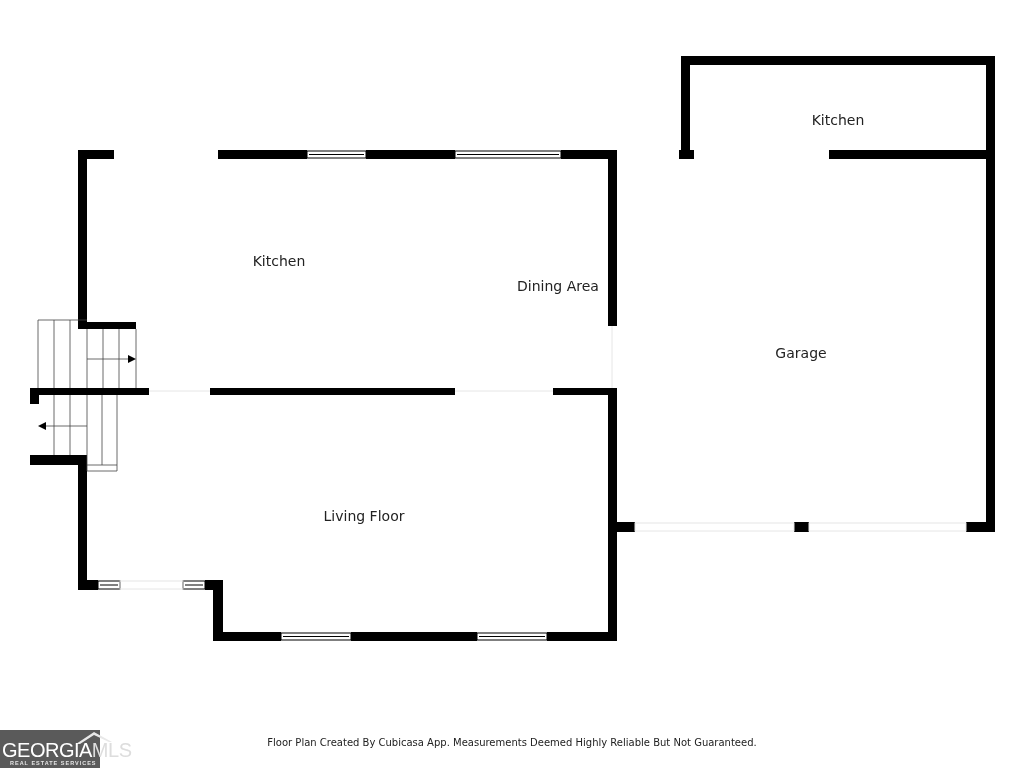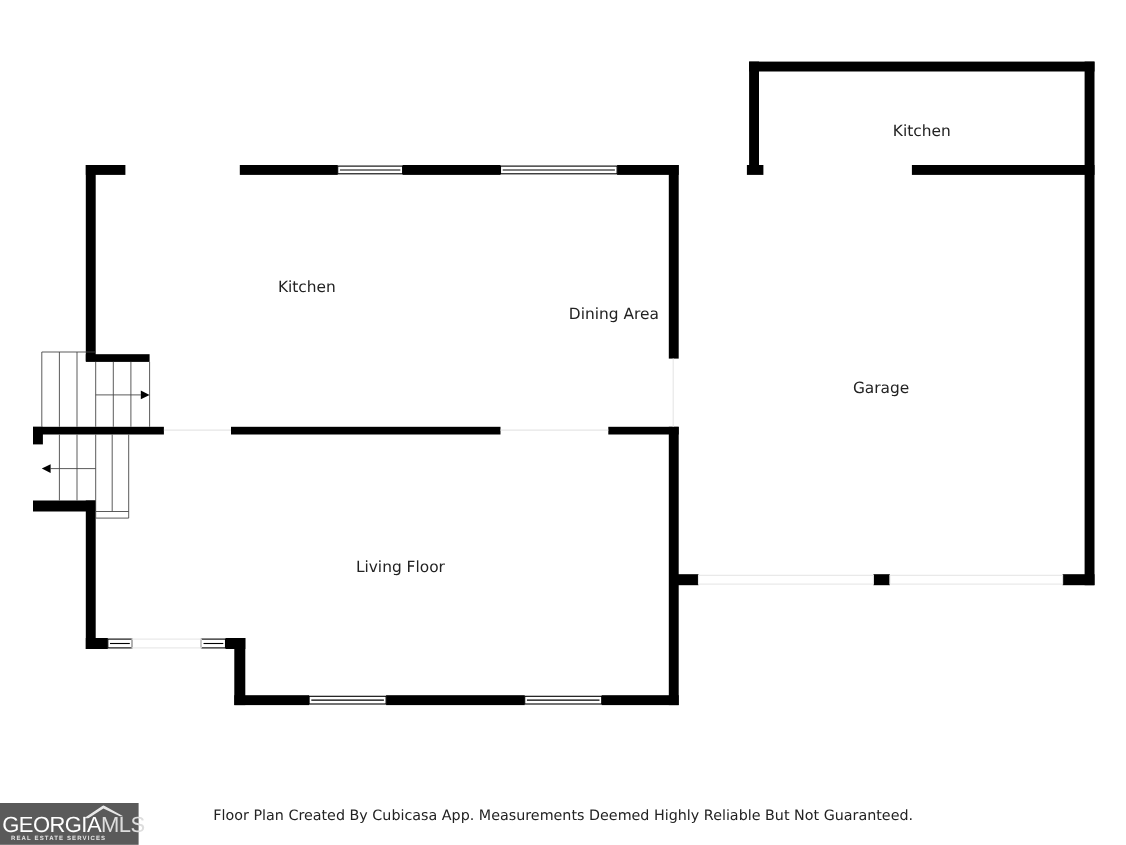--- a/index.html
+++ b/index.html
@@ -1,20 +1,20 @@
 <!DOCTYPE html>
 <html><head>
 <meta charset="utf-8">
 <style>
   html, body { margin:0; padding:0; background:#ffffff; }
   body { width:1024px; height:768px; position:relative; overflow:hidden; font-family:"Liberation Sans", sans-serif; }
   #plan { position:absolute; left:0; top:0; width:1024px; height:768px; }
   .room-label { position:absolute; font-family:"DejaVu Sans", sans-serif; font-size:14px; color:#222; transform:translate(-50%,-50%); white-space:nowrap; }
-  .footer-note { position:absolute; left:512px; top:742px; transform:translate(-50%,-50%); font-family:"DejaVu Sans", sans-serif; font-size:13px; color:#222; white-space:nowrap; }
-  .logo { position:absolute; left:0; top:730px; width:126px; height:38px; background:#5a5a5a; }
+  .footer-note { position:absolute; left:512px; top:742px; transform:translate(-50%,-50%); font-family:"DejaVu Sans", sans-serif; font-size:10px; color:#222; white-space:nowrap; }
+  .logo { position:absolute; left:0; top:730px; width:100px; height:38px; background:#5a5a5a; }
   .logo-main { position:absolute; left:2px; top:9px; font-family:"Liberation Sans", sans-serif; font-size:20px; color:#fff; letter-spacing:-0.5px; }
   .logo-main .thin { color:#ddd; }
   .logo-sub { position:absolute; left:10px; top:30px; font-family:"Liberation Sans", sans-serif; font-size:5.5px; color:#e5e5e5; letter-spacing:1px; font-weight:bold; }
   .logo-roof { position:absolute; left:76px; top:2px; }
 </style>
 </head>
 <body>
 
 <svg id="plan" viewBox="0 0 1024 768" xmlns="http://www.w3.org/2000/svg">
   <g fill="#000">

